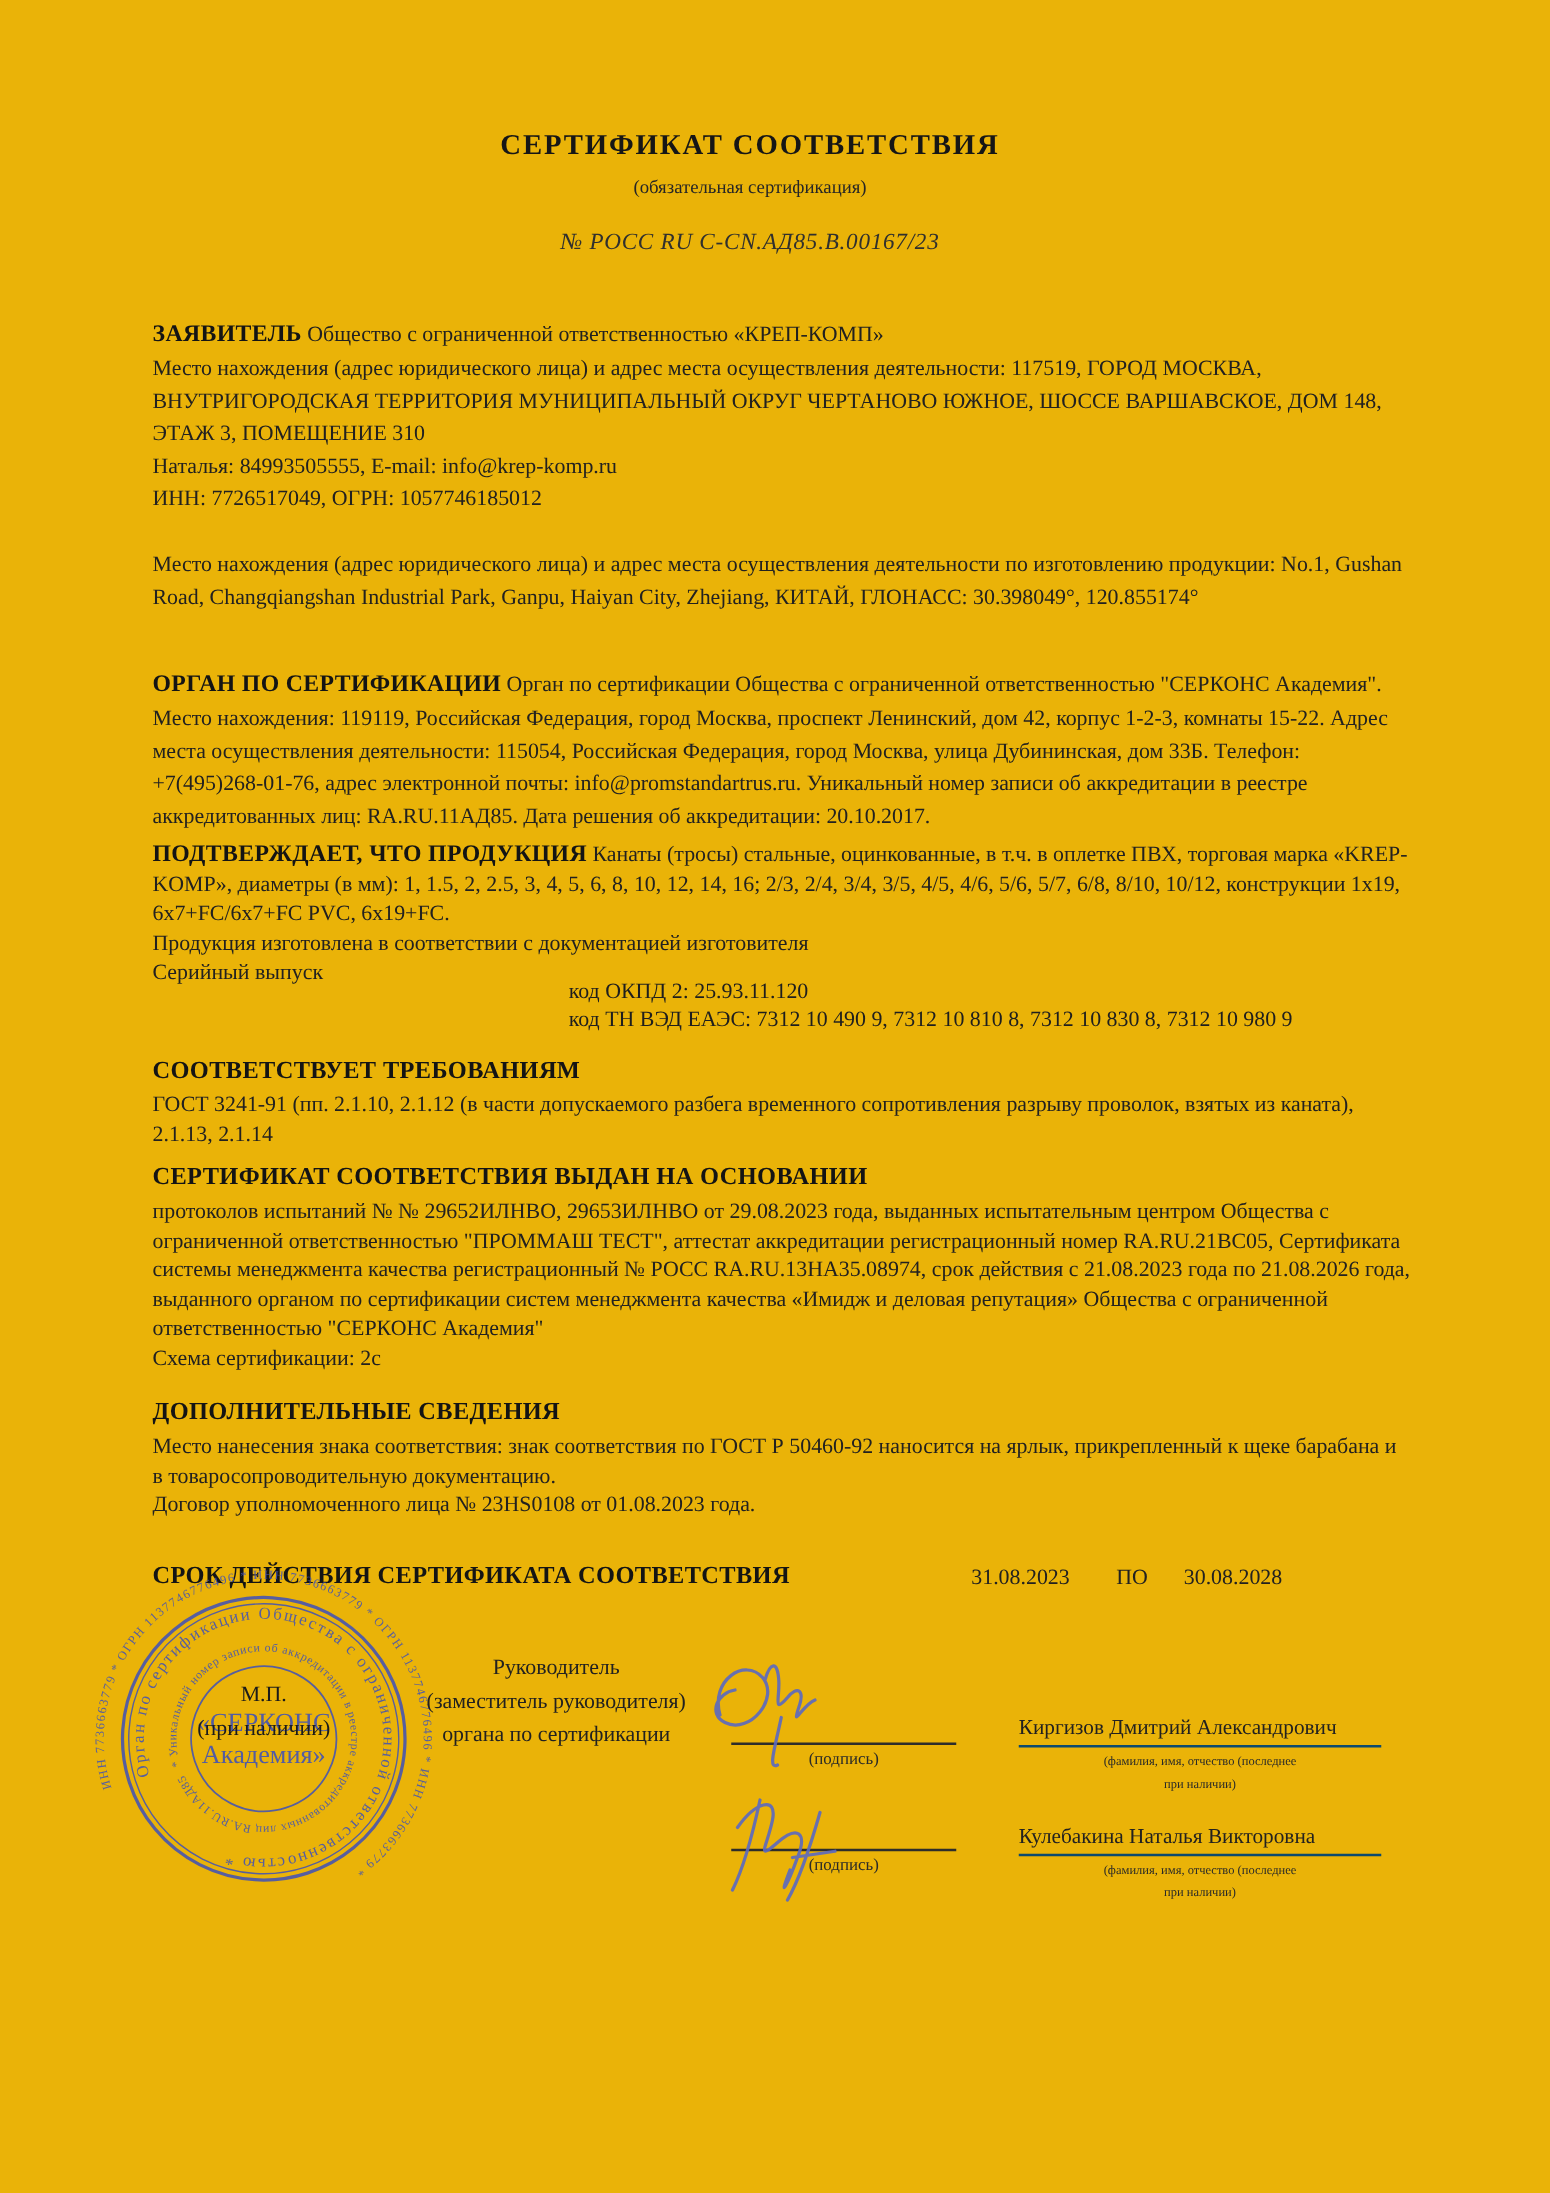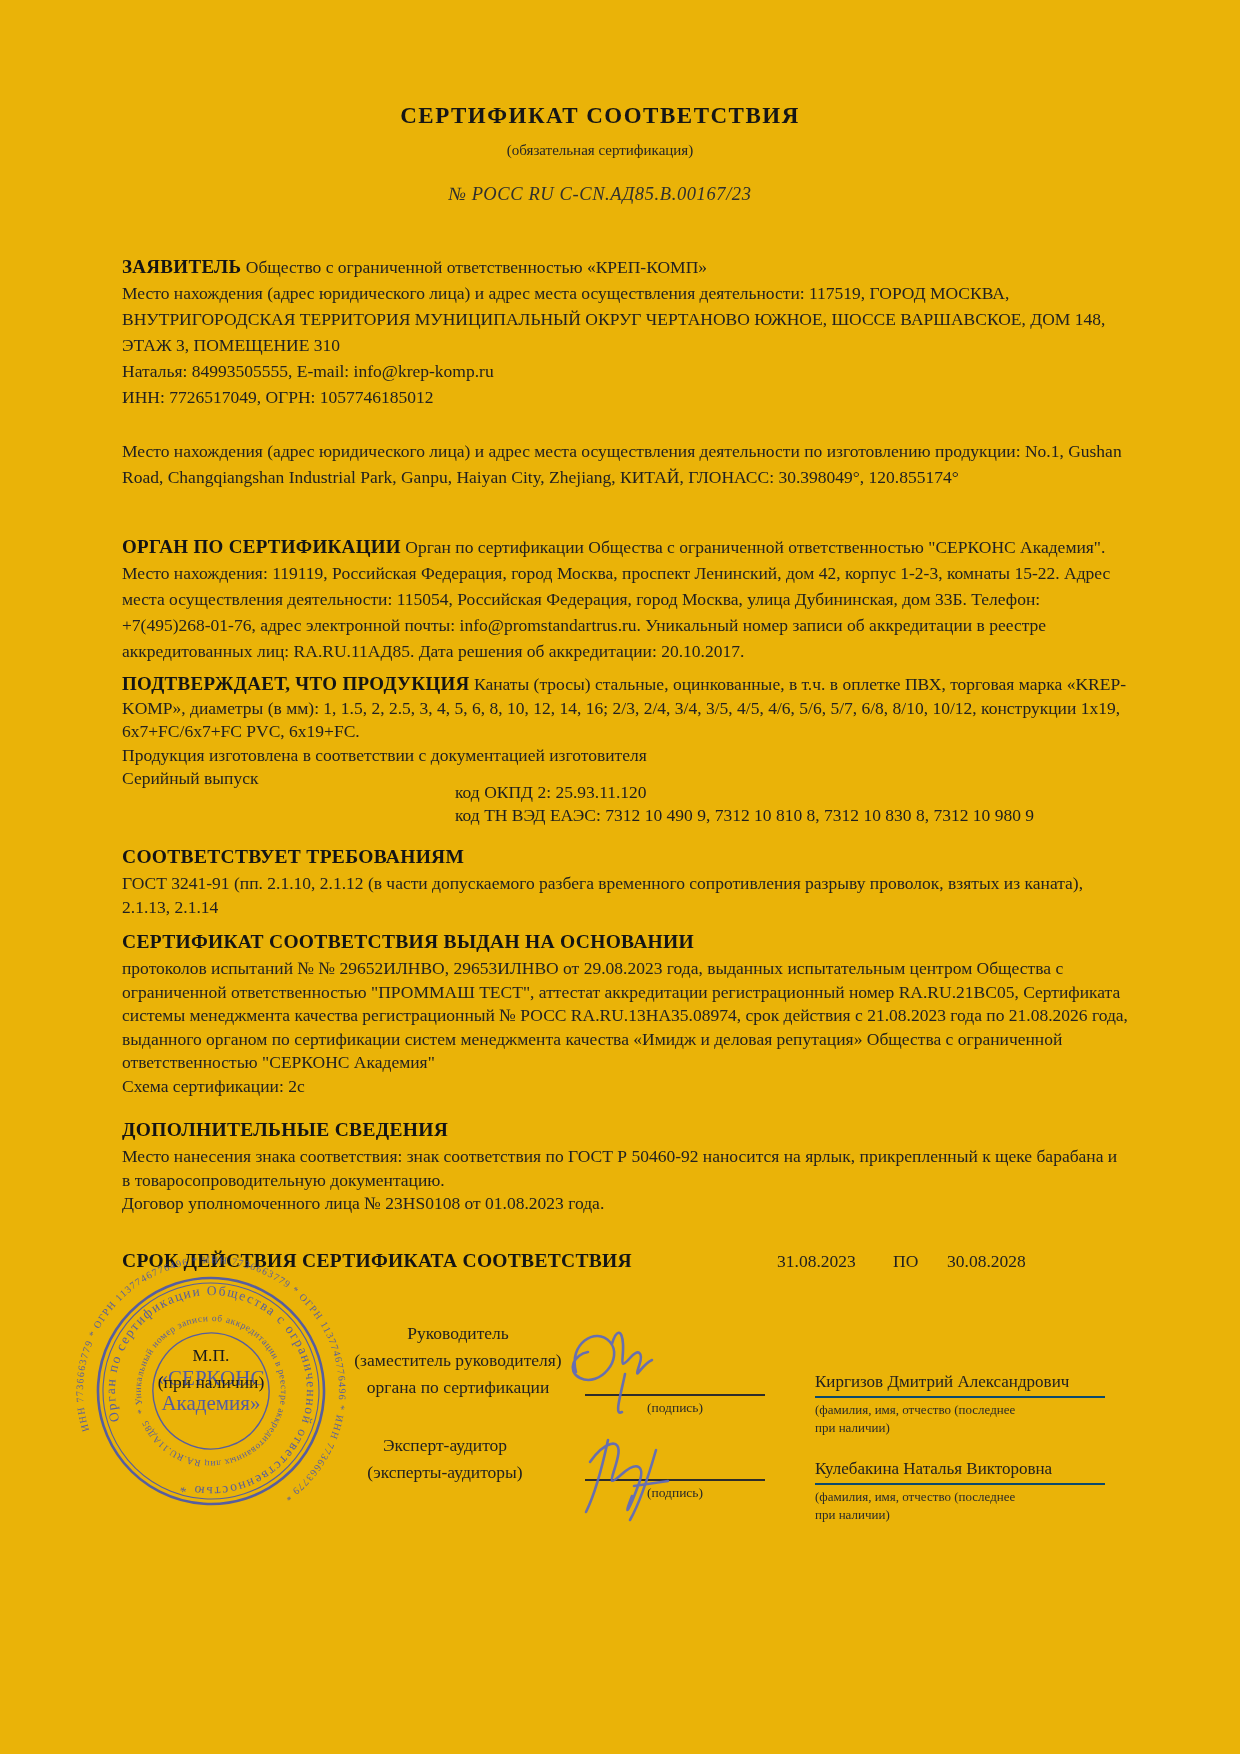--- a/index.html
+++ b/index.html
@@ -21,21 +21,21 @@
   .codes { left:455px; width:640px; font-size:17.5px; line-height:23px; }
   .tight { line-height:23.5px; }
   .validity-heading { left:122px; width:560px; }
   .date-item { font-size:17.5px; color:#222120; }
   .role-label { text-align:center; font-size:17.5px; line-height:27px; color:#222120; }
   .mp-note { text-align:center; font-size:17.5px; line-height:27px; color:#1b1b1b; }
   .sign-line { border-top:2px solid #2e2d2b; text-align:center; padding-top:2px; }
   .sign-caption { font-size:13.5px; color:#2a2a28; }
   .name-block { font-size:17px; color:#222120; }
   .name-text { border-bottom:2px solid #0c4a6e; padding-bottom:3px; line-height:22px; }
-  .name-caption { font-size:13px; line-height:18px; padding-top:3px; color:#2a2a28; }
+  .name-caption { font-size:10px; line-height:18px; padding-top:3px; color:#2a2a28;text-align:center; }
   .seal-svg, .ink-svg { pointer-events:none; }
 </style>
 </head>
 <body>
 
 <div class="page">
 
   <div class="abs center doc-title">СЕРТИФИКАТ СООТВЕТСТВИЯ</div>
   <div class="abs center doc-subtitle">(обязательная сертификация)</div>
   <div class="abs center doc-number">№ РОСС RU C-CN.АД85.В.00167/23</div>
@@ -102,30 +102,26 @@
     </g>
     <text x="153" y="147" text-anchor="middle" font-size="21" font-family="Liberation Serif, serif" fill="#4353b4" opacity="0.9">«СЕРКОНС</text>
     <text x="153" y="172" text-anchor="middle" font-size="21" font-family="Liberation Serif, serif" fill="#4353b4" opacity="0.9">Академия»</text>
   </svg>
 
   <div class="abs mp-note" style="top:1342px; left:126px; width:170px">
     <div>М.П.</div>
     <div>(при наличии)</div>
   </div>
 
-  <div class="abs role-label" style="top:1320px; left:296px; width:324px">
+  <div class="abs role-label" style="top:1320px; left:283px; width:324px">
     <div>Руководитель</div>
     <div>(заместитель руководителя)</div>
     <div>органа по сертификации</div>
   </div>
 
-  <div class="abs role-label" style="top:1432px; left:283px; width:324px">
-    <div>Эксперт-аудитор</div>
-    <div>(эксперты-аудиторы)</div>
-  </div>
 
   <div class="abs sign-line" style="top:1394px; left:585px; width:180px">
     <span class="sign-caption">(подпись)</span>
   </div>
 
   <div class="abs sign-line" style="top:1479px; left:585px; width:180px">
     <span class="sign-caption">(подпись)</span>
   </div>
 
   <div class="abs name-block" style="top:1371px; left:815px; width:290px">

